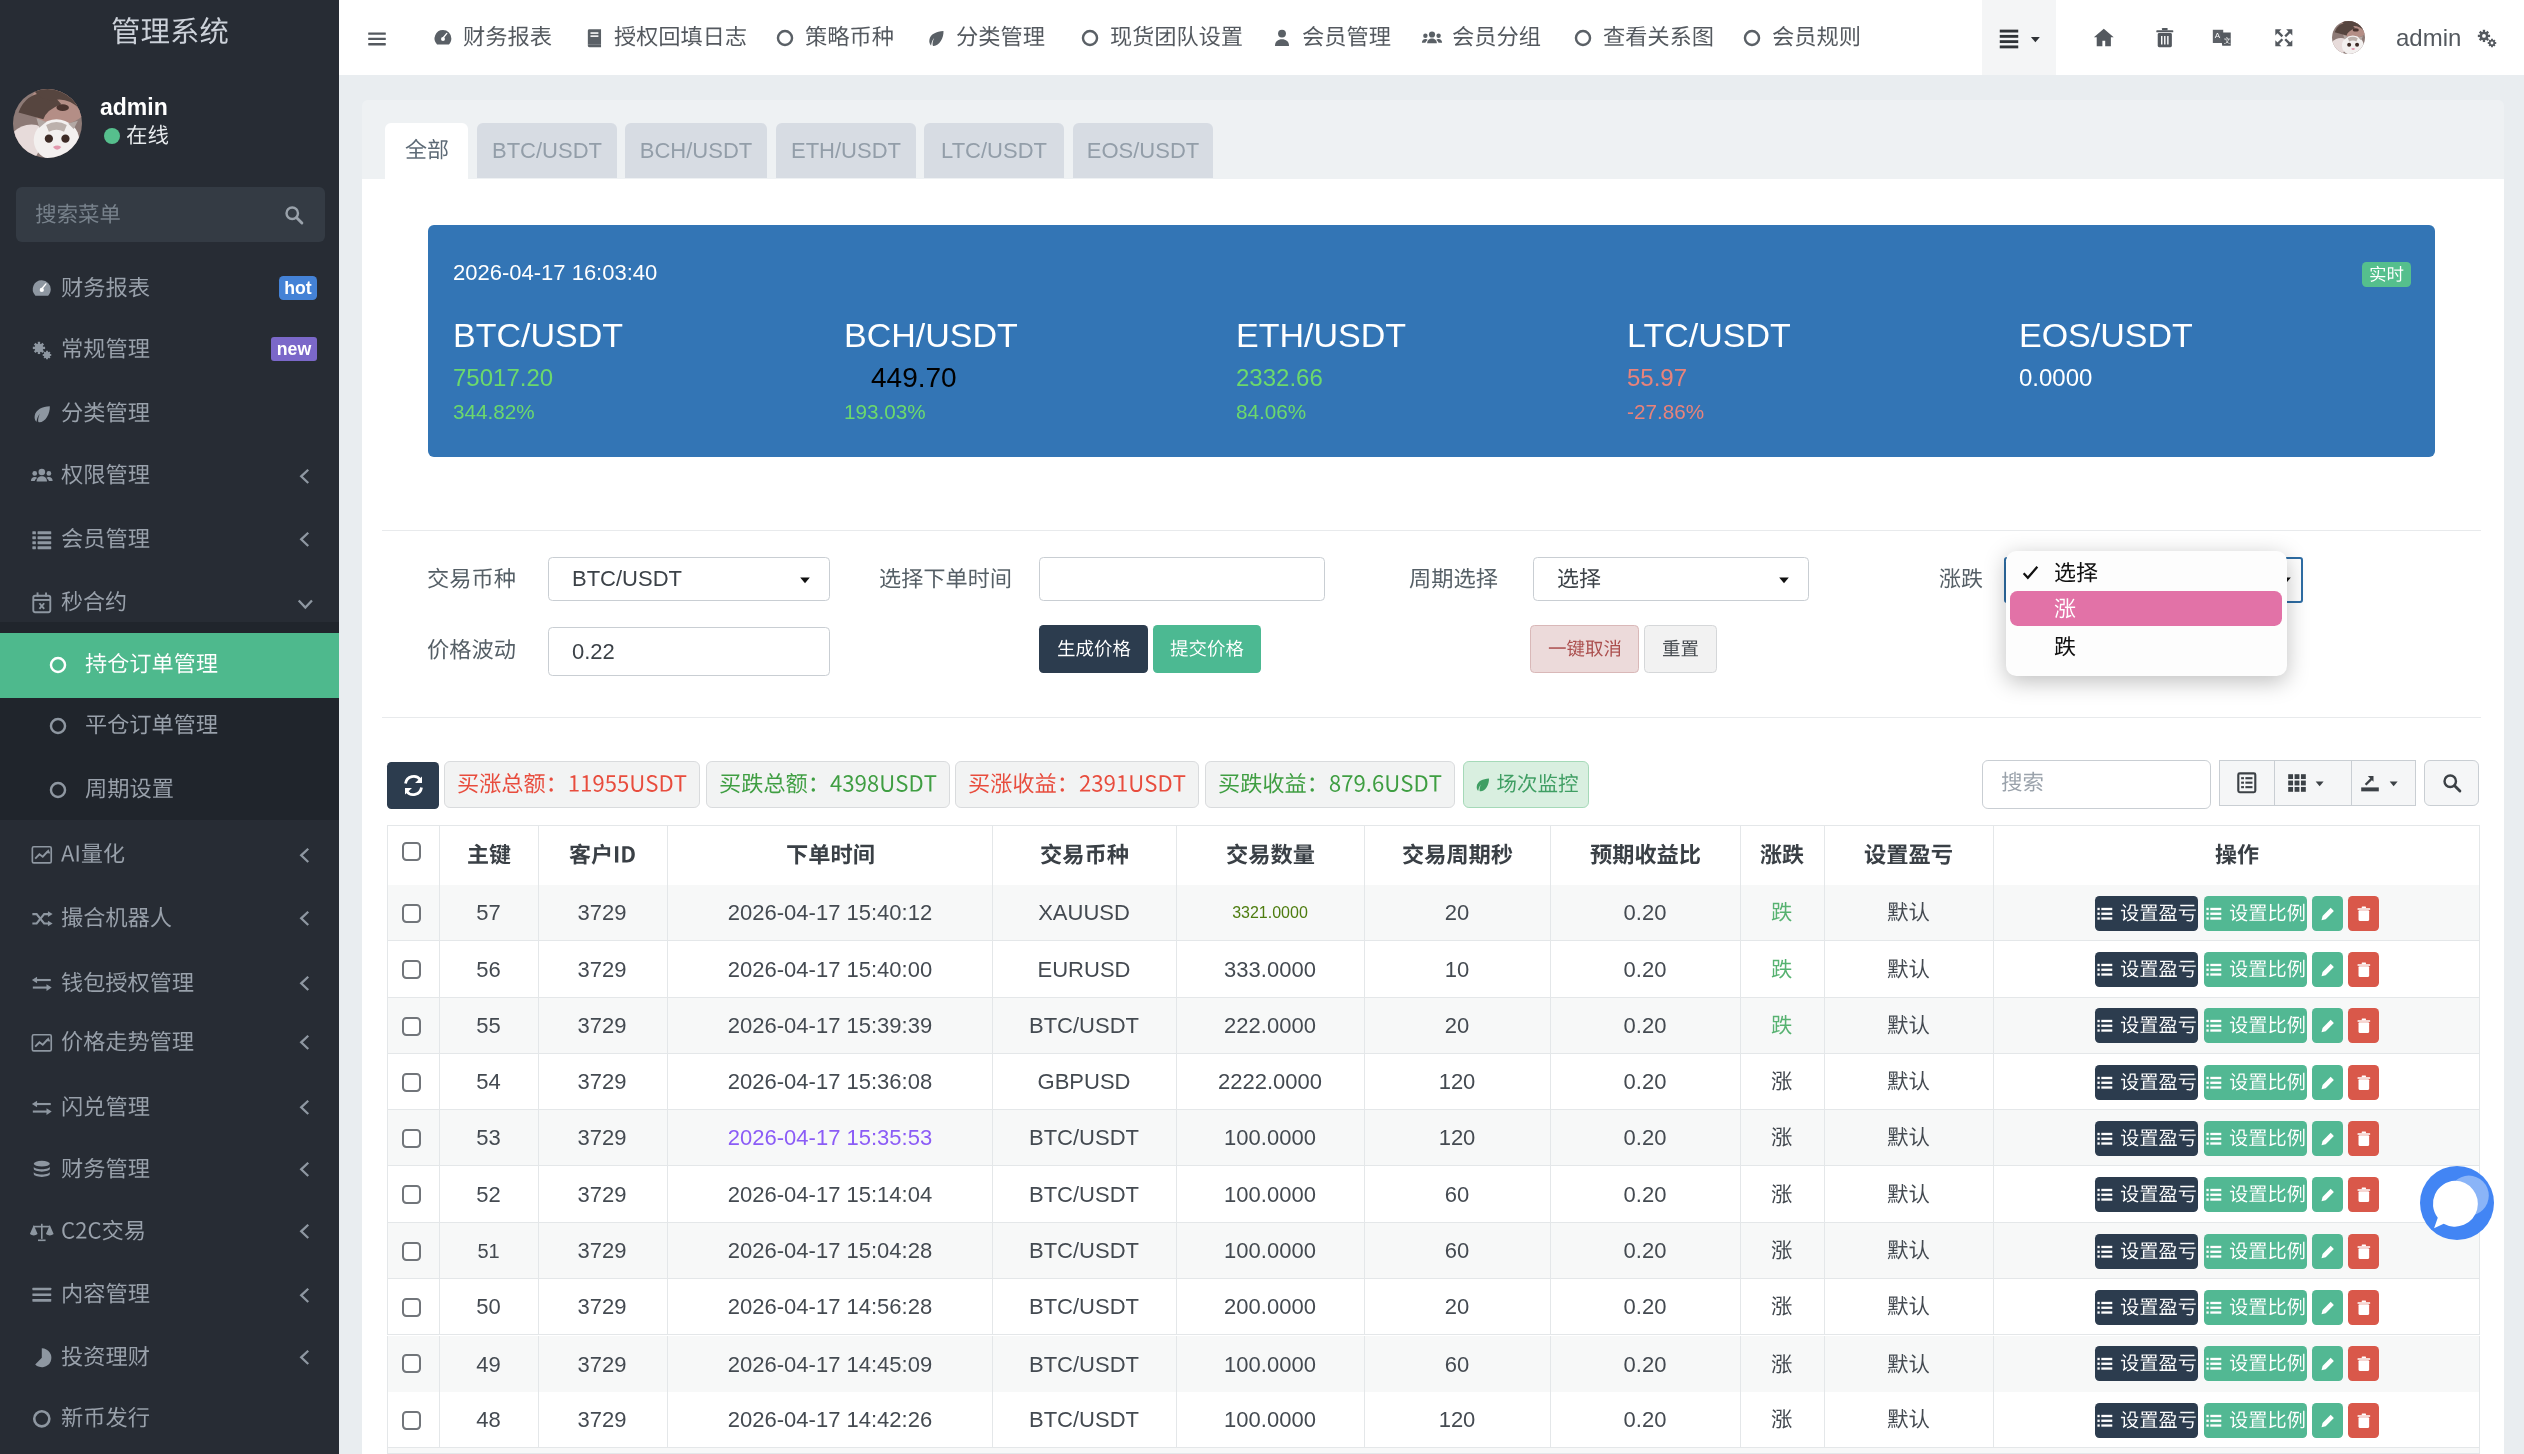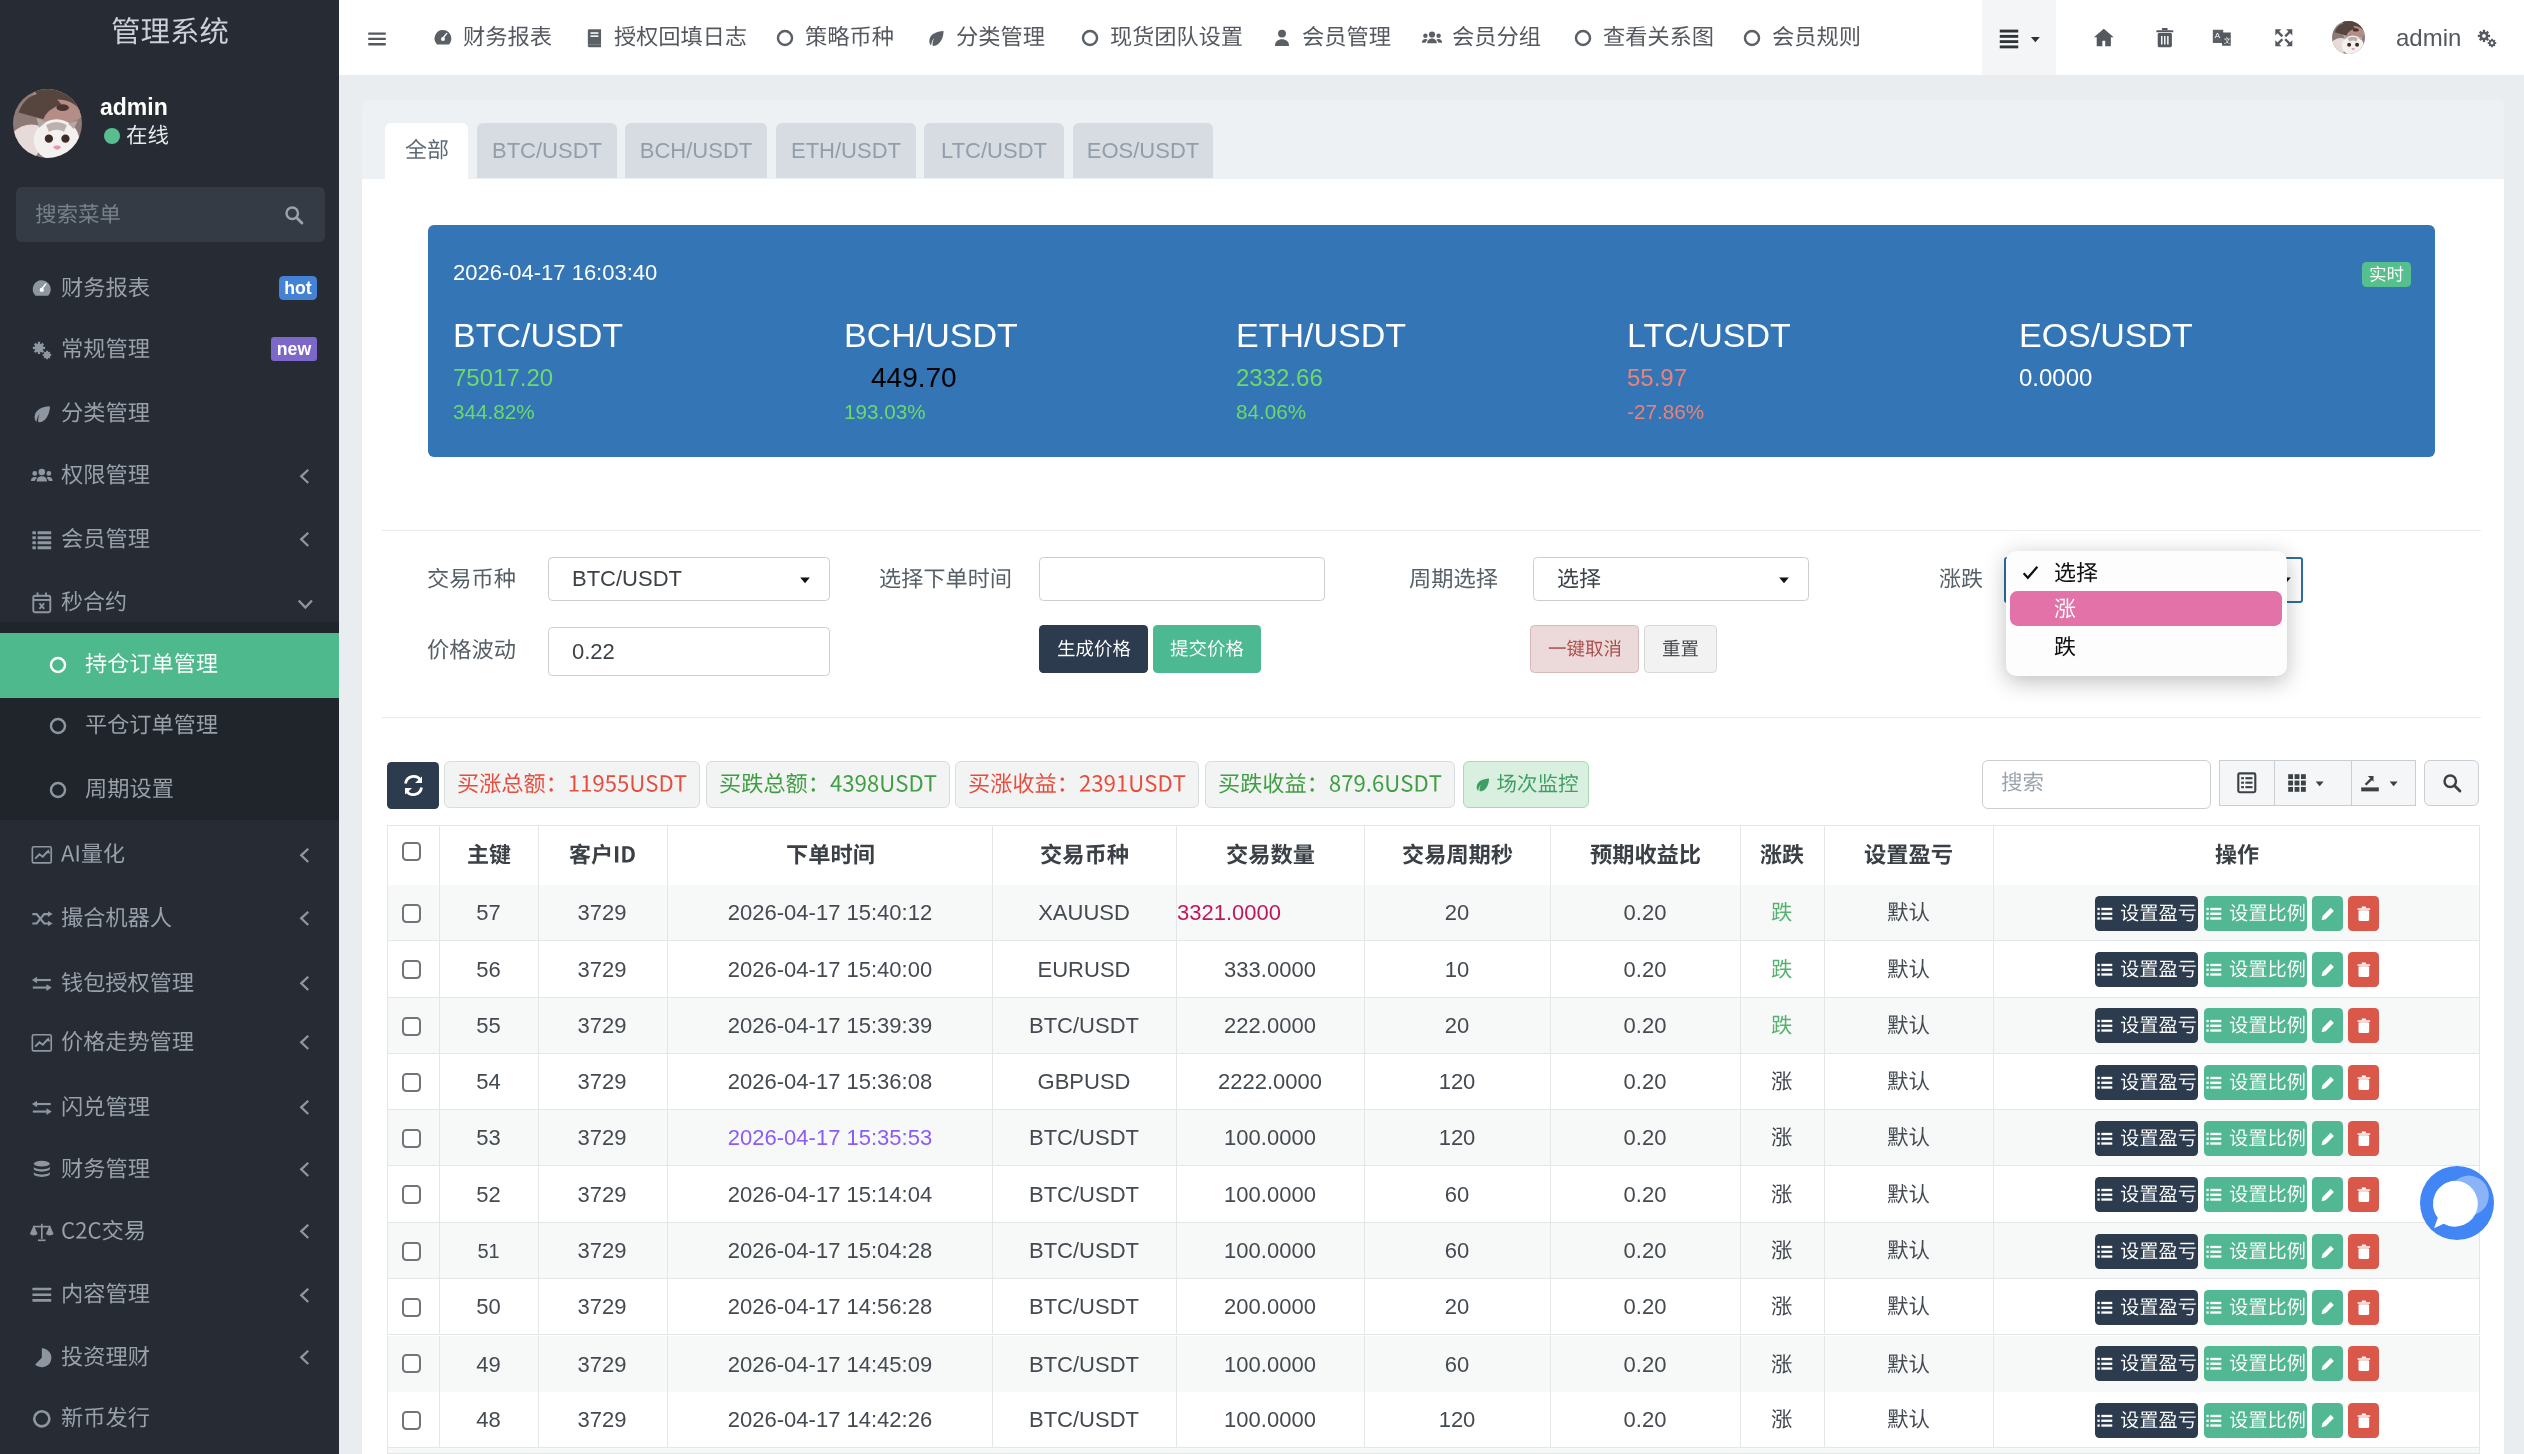--- a/index.html
+++ b/index.html
@@ -1168,21 +1168,21 @@
 <div class="ab" style="left:1364px;top:885px;width:0.7px;height:56px;background:#e4e7e9"></div>
 <div class="ab" style="left:1550px;top:885px;width:0.7px;height:56px;background:#e4e7e9"></div>
 <div class="ab" style="left:1740px;top:885px;width:0.7px;height:56px;background:#e4e7e9"></div>
 <div class="ab" style="left:1824px;top:885px;width:0.7px;height:56px;background:#e4e7e9"></div>
 <div class="ab" style="left:1993px;top:885px;width:0.7px;height:56px;background:#e4e7e9"></div>
 <div class="ab" style="left:402px;top:904px;width:18.5px;height:18.5px;border:2.2px solid #71757a;border-radius:4.4px;background:#fff;box-sizing:border-box"></div>
 <div class="ab fcc" style="left:439px;top:885px;width:99px;height:56px;color:#444a51;font-size:22px">57</div>
 <div class="ab fcc" style="left:538px;top:885px;width:128px;height:56px;color:#444a51;font-size:22px">3729</div>
 <div class="ab fcc" style="left:667px;top:885px;width:326px;height:56px;color:#444a51;font-size:22px">2026-04-17 15:40:12</div>
 <div class="ab fcc" style="left:992px;top:885px;width:184px;height:56px;color:#444a51;font-size:22px">XAUUSD</div>
-<div class="ab fcc" style="left:1135px;top:885px;width:188px;height:56px;color:#be185d;font-size:22px">3321.0000</div>
+<div class="ab fcc" style="left:1176px;top:885px;width:188px;height:56px;color:#4d7c0f;font-size:16px">3321.0000</div>
 <div class="ab fcc" style="left:1364px;top:885px;width:186px;height:56px;color:#444a51;font-size:22px">20</div>
 <div class="ab fcc" style="left:1550px;top:885px;width:190px;height:56px;color:#444a51;font-size:22px">0.20</div>
 <div class="ab fcc" style="left:1740px;top:885px;width:84px;height:56px;color:#57b271;font-size:22px">
     <svg width="21.4" height="24" viewBox="0 -880 1000 1120">
       <use href="#r8dcc" x="0"></use>
     </svg>
   </div>
 <div class="ab fcc" style="left:1824px;top:885px;width:169px;height:56px;color:#444a51;font-size:22px">
     <svg width="43" height="24" viewBox="0 -880 2000 1120">
       <use href="#r9ed8" x="0"></use>

